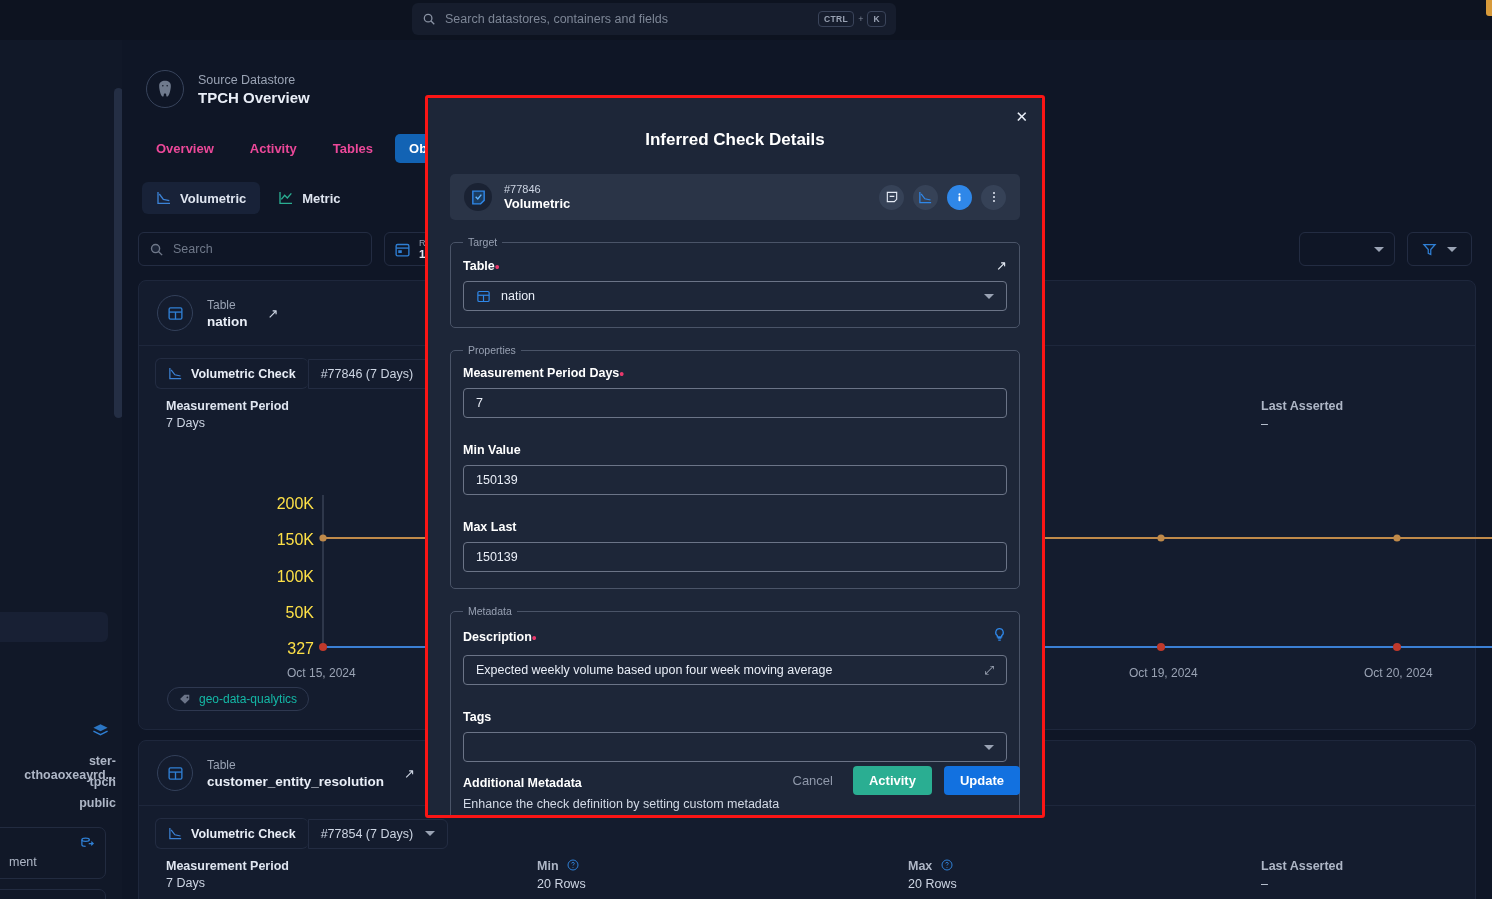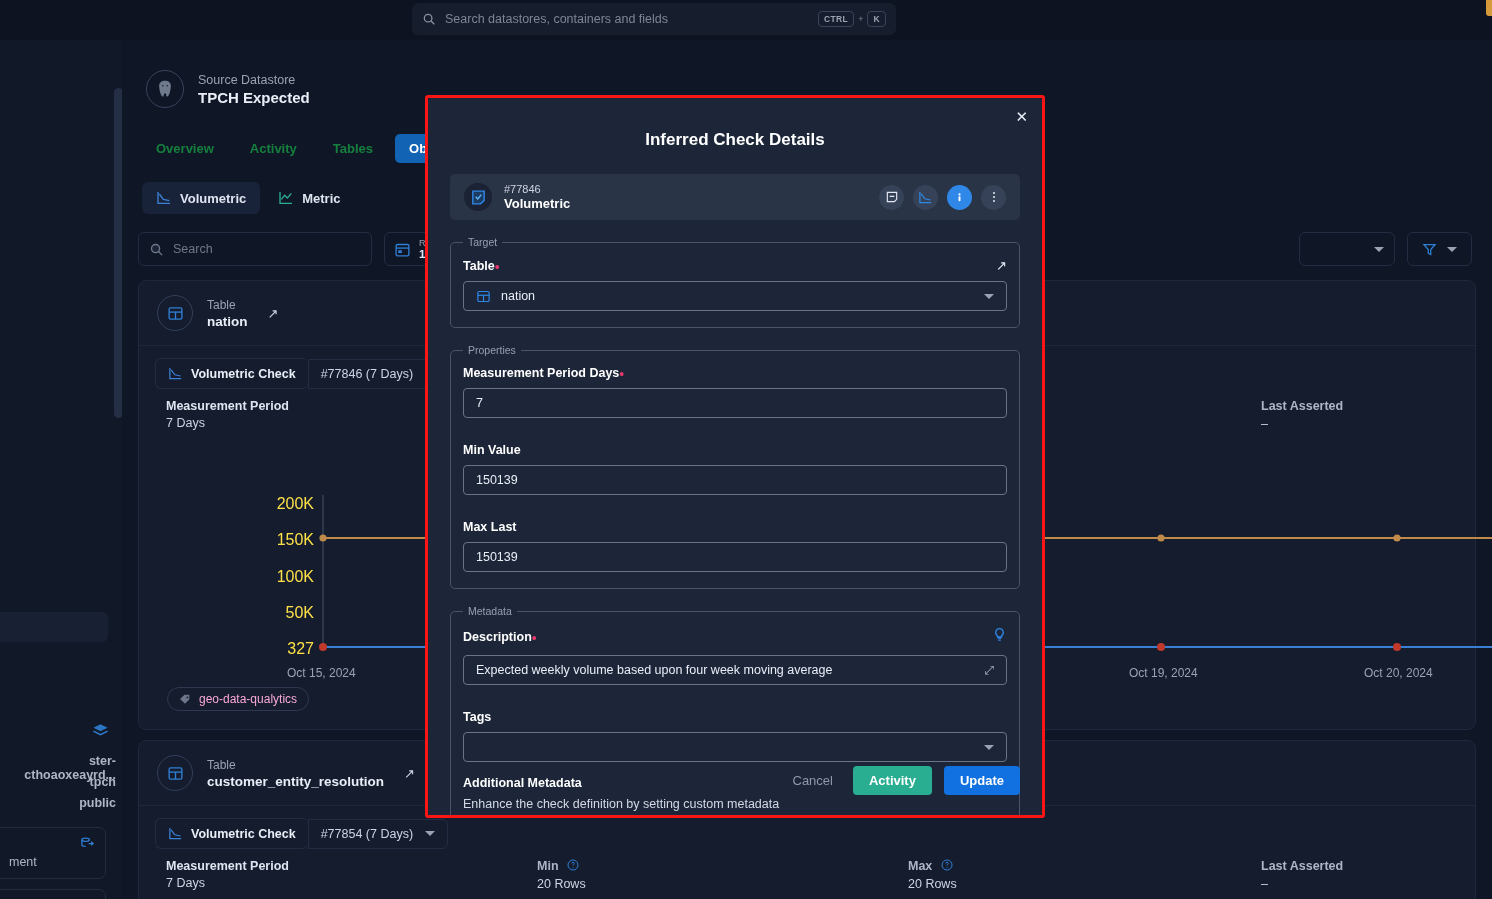--- a/index.html
+++ b/index.html
@@ -83,21 +83,21 @@
   }
   .ds-header { position: absolute; left: 24px; top: 30px; display: flex; gap: 14px; align-items: center; }
   .ds-avatar {
     width: 38px; height: 38px; border-radius: 50%;
     border: 1px solid #38445c; display: flex; align-items: center; justify-content: center;
   }
   .ds-kicker { color: #9aa3b4; font-size: 12.5px; }
   .ds-title { color: #e9eef7; font-size: 15px; font-weight: bold; margin-top: 2px; }
 
   .tabs { position: absolute; left: 20px; top: 94px; display: flex; gap: 8px; }
-  .tab { padding: 7px 14px; border-radius: 5px; color: #15803d; font-size: 13px; font-weight: bold; }
+  .tab { padding: 7px 14px; border-radius: 5px; color: #ec4899; font-size: 13px; font-weight: bold; }
   .tab.active { background: #1263b4; color: #fff; }
 
   .subtabs { position: absolute; left: 20px; top: 142px; display: flex; gap: 4px; }
   .subtab {
     display: flex; align-items: center; gap: 8px; padding: 8px 14px;
     border-radius: 6px; color: #dfe5f0; font-size: 13px; font-weight: bold;
   }
   .subtab.active { background: #182238; }
 
   .toolbar { position: absolute; left: 16px; top: 192px; right: 20px; display: flex; gap: 12px; align-items: center; }
@@ -151,21 +151,21 @@
   .mp-val { color: #cdd5e3; font-size: 12.5px; margin-top: 3px; }
 
   .axis-lbl { position: absolute; color: #fde047; font-size: 16px; text-align: right; }
   .x-lbl { position: absolute; color: #9aa3b4; font-size: 12px; }
   .stat-h { color: #aeb6c6; font-size: 12.5px; font-weight: bold; }
   .stat-v { color: #cdd5e3; font-size: 12.5px; margin-top: 4px; }
 
   .tag-chip {
     display: inline-flex; align-items: center; gap: 7px;
     border: 1px solid #2e3850; border-radius: 13px; padding: 4px 11px;
-    color: #f9a8d4; font-size: 12px;
+    color: #14b8a6; font-size: 12px;
   }
 
   
   .modal-outline {
     position: absolute; left: 425px; top: 95px; width: 620px; height: 723px;
     border: 3px solid #fb1515; border-radius: 3px;
   }
   .modal {
     position: absolute; inset: 0;
     background: #1d2638; border-radius: 2px; overflow: hidden;
@@ -292,21 +292,21 @@
     <div class="page">
 
       <div class="ds-header">
         <div class="ds-avatar">
           <svg width="20" height="20" viewBox="0 0 24 24" fill="#6f7a8d">
               <path d="M12 2c-4 0-7 2-7 6 0 5 2 12 4 13 1 .6 1.6-.6 1.6-2.4 0-1 .4-1.2 1.4-1.2s1.4.2 1.4 1.2c0 1.8.6 3 1.6 2.4 2-1 4-8 4-13 0-4-3-6-7-6zm-2.6 5.2a.9.9 0 110 1.8.9.9 0 010-1.8zm5.2 0a.9.9 0 110 1.8.9.9 0 010-1.8z"></path>
             </svg>
         </div>
         <div>
           <div class="ds-kicker">Source Datastore</div>
-          <div class="ds-title">TPCH Expected</div>
+          <div class="ds-title">TPCH Overview</div>
         </div>
       </div>
 
       <div class="tabs">
         <div class="tab">Overview</div>
         <div class="tab">Activity</div>
         <div class="tab">Tables</div>
         <div class="tab active">Observability</div>
       </div>
 

